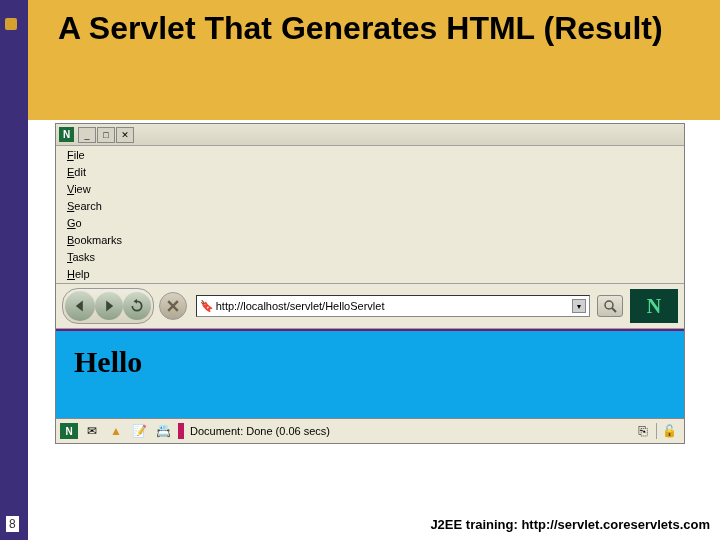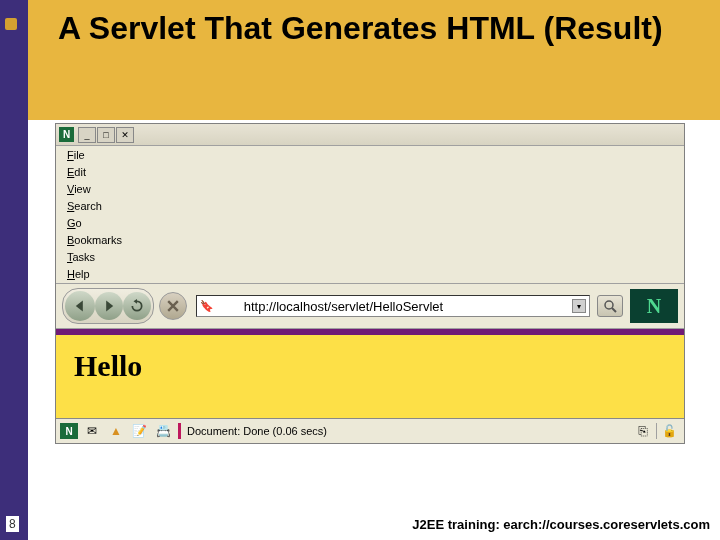--- a/index.html
+++ b/index.html
@@ -18,31 +18,31 @@
   .menu-item { padding: 1px 5px; font-size: 11px; cursor: pointer; }
   .menu-item u { text-decoration: underline; }
   .toolbar { display: flex; align-items: center; padding: 4px 6px; background: #ece9d8; border-bottom: 1px solid #a0a0a0; gap: 3px; }
   .nav-group { display: flex; align-items: center; background: linear-gradient(#f0ede0, #d8d4c2); border: 1px solid #999; border-radius: 16px; padding: 2px; gap: 0; }
   .nav-btn { width: 28px; height: 28px; border-radius: 50%; background: linear-gradient(#cfd8c8, #8fa088); display: flex; align-items: center; justify-content: center; color: #445040; cursor: pointer; position: relative; }
   .nav-btn.big { width: 30px; height: 30px; }
   .nav-btn svg { width: 14px; height: 14px; }
   .stop-btn { width: 28px; height: 28px; border-radius: 50%; background: linear-gradient(#d8d0c0, #b0a890); margin: 0 2px; display: flex; align-items: center; justify-content: center; cursor: pointer; border: 1px solid #999; }
   .url-bar { flex: 1; display: flex; align-items: center; background: #fff; border: 1px inset #888; height: 22px; padding: 0 3px; margin: 0 4px; }
   .url-icon { font-size: 11px; margin-right: 2px; color: #666; }
-  .url-text { flex: 1; font-size: 13px; font-family: Arial; margin-left: 28px; }
+  .url-text { flex: 1; font-size: 11px; font-family: Arial; }
   .url-drop { width: 14px; height: 14px; background: #d0d0d0; border: 1px solid #888; display: flex; align-items: center; justify-content: center; font-size: 8px; cursor: pointer; }
   .search-btn { width: 26px; height: 22px; background: linear-gradient(#e8e4d5, #c8c4b2); border: 1px solid #888; border-radius: 3px; display: flex; align-items: center; justify-content: center; cursor: pointer; }
   .throbber { width: 48px; height: 34px; background: #0a4030; display: flex; align-items: center; justify-content: center; color: #4fd890; font-weight: bold; font-size: 20px; font-family: serif; margin-left: 4px; }
-  .content { background: #fde047; min-height: 90px; padding: 14px 18px; border-top: 6px solid #701a75; border-bottom: 1px solid #888; }
+  .content { background: #0ea5e9; min-height: 90px; padding: 14px 18px; border-top: 2px solid #701a75; border-bottom: 1px solid #888; }
   .content h1 { font-family: "Times New Roman", serif; font-size: 30px; font-weight: bold; color: #000; }
   .statusbar { display: flex; align-items: center; padding: 2px 4px; background: #ece9d8; height: 24px; gap: 4px; }
   .status-icon { width: 20px; height: 18px; display: flex; align-items: center; justify-content: center; font-size: 12px; cursor: pointer; border: 1px solid transparent; }
   .status-icon.nlogo { background: #1a6b3a; color: #fff; font-weight: bold; font-size: 10px; width: 18px; height: 16px; }
   .status-sep { width: 1px; height: 16px; background: #a0a0a0; }
-  .status-text { flex: 1; font-size: 11px; padding-left: 6px; border-left: 3px solid #be185d; height: 16px; display: flex; align-items: center; }
+  .status-text { flex: 1; font-size: 11px; padding-left: 6px; border-left: 6px solid #be185d; height: 16px; display: flex; align-items: center; }
   .status-right { display: flex; gap: 3px; align-items: center; }
   .footer { position: absolute; bottom: 8px; right: 10px; font-size: 13px; font-weight: bold; color: #000; }
   .page-num { position: absolute; bottom: 8px; left: 6px; font-size: 12px; color: #333; background: #fff; padding: 1px 3px; }
 </style>
 </head>
 <body>
 
 <div class="left-strip"></div>
 
 <div class="header">
@@ -121,13 +121,13 @@
     <div class="status-text">Document: Done (0.06 secs)</div>
     <div class="status-right">
       <div class="status-icon">⎘</div>
       <div class="status-sep"></div>
       <div class="status-icon">🔓</div>
     </div>
   </div>
 </div>
 
 <div class="page-num">8</div>
-<div class="footer">J2EE training: earch://courses.coreservlets.com</div>
+<div class="footer">J2EE training: http://servlet.coreservlets.com</div>
 
 </body></html>

